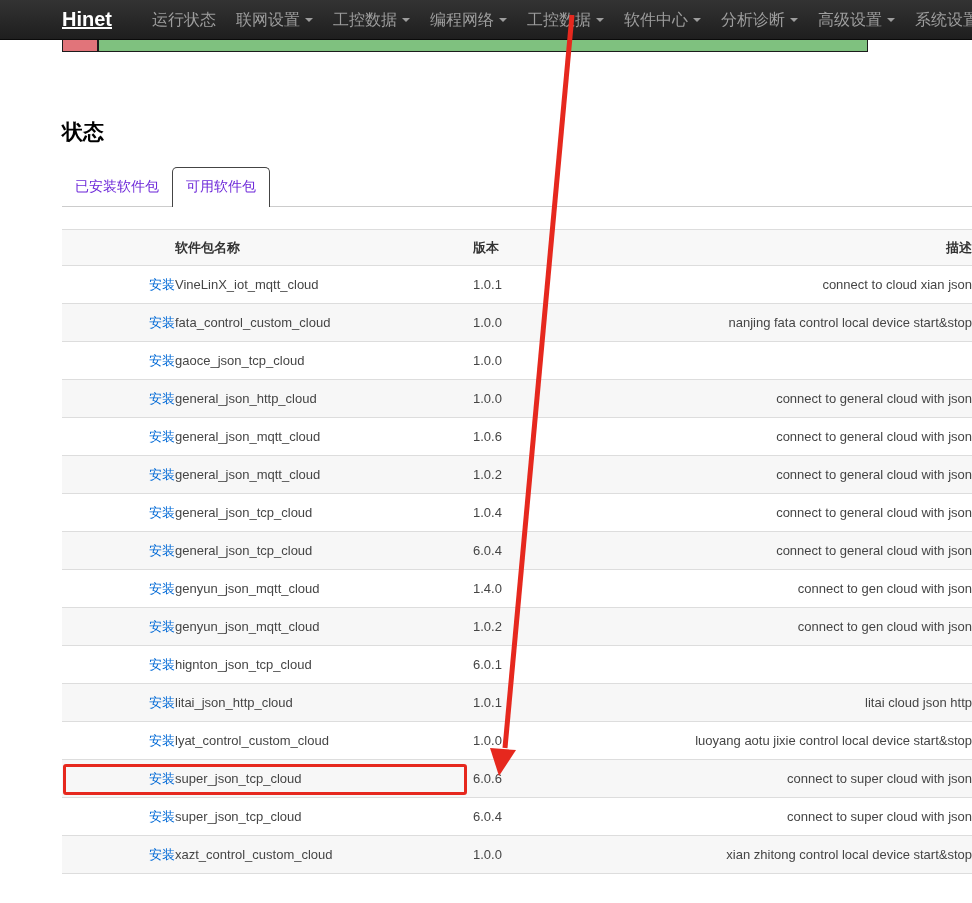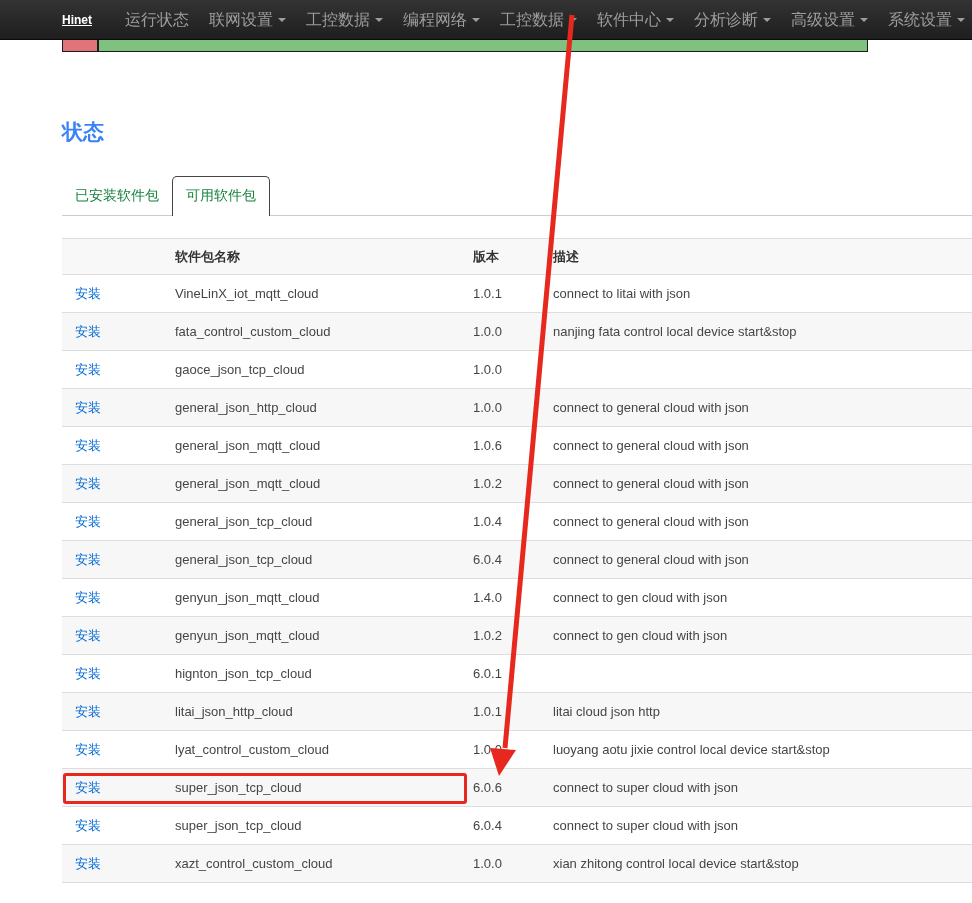--- a/index.html
+++ b/index.html
@@ -10,70 +10,70 @@
   }
   
   .navbar{
     height:40px;width:100%;
     background:linear-gradient(#333333,#1e1e1e);
     border-bottom:1px solid #0a0a0a;
     display:flex;align-items:center;
     padding-left:62px;box-sizing:border-box;
     position:relative;z-index:2;
   }
-  .brand{color:#ffffff;font-size:12px;font-weight:bold;margin-right:23px;cursor:pointer;text-decoration:underline;}
+  .brand{color:#ffffff;font-size:20px;font-weight:bold;margin-right:30px;cursor:pointer;text-decoration:underline;}
   .nav-items{display:flex;align-items:center;height:100%;}
   .nav-item{
     color:#9d9d9d;font-size:16px;text-decoration:none;
     padding:8px 10px;line-height:40px;white-space:nowrap;
   }
   .caret{
     display:inline-block;width:0;height:0;
     border-left:4px solid transparent;border-right:4px solid transparent;
     border-top:4px solid #9d9d9d;margin-left:5px;vertical-align:middle;
   }
   
   .progress{
     margin-left:62px;width:806px;height:13px;
     display:flex;margin-top:-1px;position:relative;z-index:1;
   }
   .progress .seg{box-sizing:border-box;border:1px solid #1c1c1c;}
   .seg-red{width:36px;background:#e1747a;}
   .seg-green{flex:1;background:#7fc17f;border-left:none;}
   
   .content{margin-left:62px;width:910px;}
-  .page-title{font-size:21px;font-weight:bold;color:#3b82f6;margin:66px 0 30px 0;}
+  .page-title{font-size:21px;font-weight:bold;color:#000000;margin:66px 0 21px 0;}
   
   .tabs{display:flex;align-items:flex-end;border-bottom:1px solid #ccc;}
   .tab{
-    font-size:14px;color:#15803d;text-decoration:none;
+    font-size:14px;color:#6d28d9;text-decoration:none;
     padding:10px 13px;display:inline-block;white-space:nowrap;font-family:Liberation Serif, serif;
   }
   .tab.active{
     background:#fff;border:1px solid #444;border-bottom:none;
     border-radius:5px 5px 0 0;margin-bottom:-1px;
     padding-bottom:11px;
   }
   
   .ptable{margin-top:22px;font-size:13px;color:#454545;}
   .thead{
     display:flex;align-items:center;height:37px;box-sizing:border-box;
     background:#f8f8f8;border-top:1px solid #ddd;border-bottom:1px solid #ddd;
     font-weight:bold;color:#333;
   }
   .trow{
     display:flex;align-items:center;height:38px;box-sizing:border-box;
     border-bottom:1px solid #ddd;position:relative;background:#fff;
   }
   .trow.striped{background:#f7f7f7;}
   .c{box-sizing:border-box;white-space:nowrap;overflow:hidden;}
-  .c.action{width:113px;padding-left:13px;}
+  .c.action{width:113px;padding-left:13px;text-align:right;}
   .c.name{width:298px;}
   .c.ver{width:80px;}
-  .c.desc{flex:1;}
+  .c.desc{flex:1;text-align:right;}
   .install-link{color:#0069d6;text-decoration:none;font-size:13px;}
   
   .hl-box{
     position:absolute;left:1px;top:4px;width:398px;height:25px;
     border:3px solid #e6281e;border-radius:3px;pointer-events:none;z-index:5;
   }
   
   .bottom-divider{height:0;border-top:1px solid #e7e7e7;margin-top:33px;}
   
   .arrow-overlay{
@@ -118,21 +118,21 @@
       <div class="c action"></div>
       <div class="c name">软件包名称</div>
       <div class="c ver">版本</div>
       <div class="c desc">描述</div>
     </div>
     <div>
         <div class="trow">
           <div class="c action"><a class="install-link" href="#">安装</a></div>
           <div class="c name">VineLinX_iot_mqtt_cloud</div>
           <div class="c ver">1.0.1</div>
-          <div class="c desc">connect to litai with json</div>
+          <div class="c desc">connect to cloud xian json</div>
         </div>
         <div class="trow striped">
           <div class="c action"><a class="install-link" href="#">安装</a></div>
           <div class="c name">fata_control_custom_cloud</div>
           <div class="c ver">1.0.0</div>
           <div class="c desc">nanjing fata control local device start&amp;stop</div>
         </div>
         <div class="trow">
           <div class="c action"><a class="install-link" href="#">安装</a></div>
           <div class="c name">gaoce_json_tcp_cloud</div>

